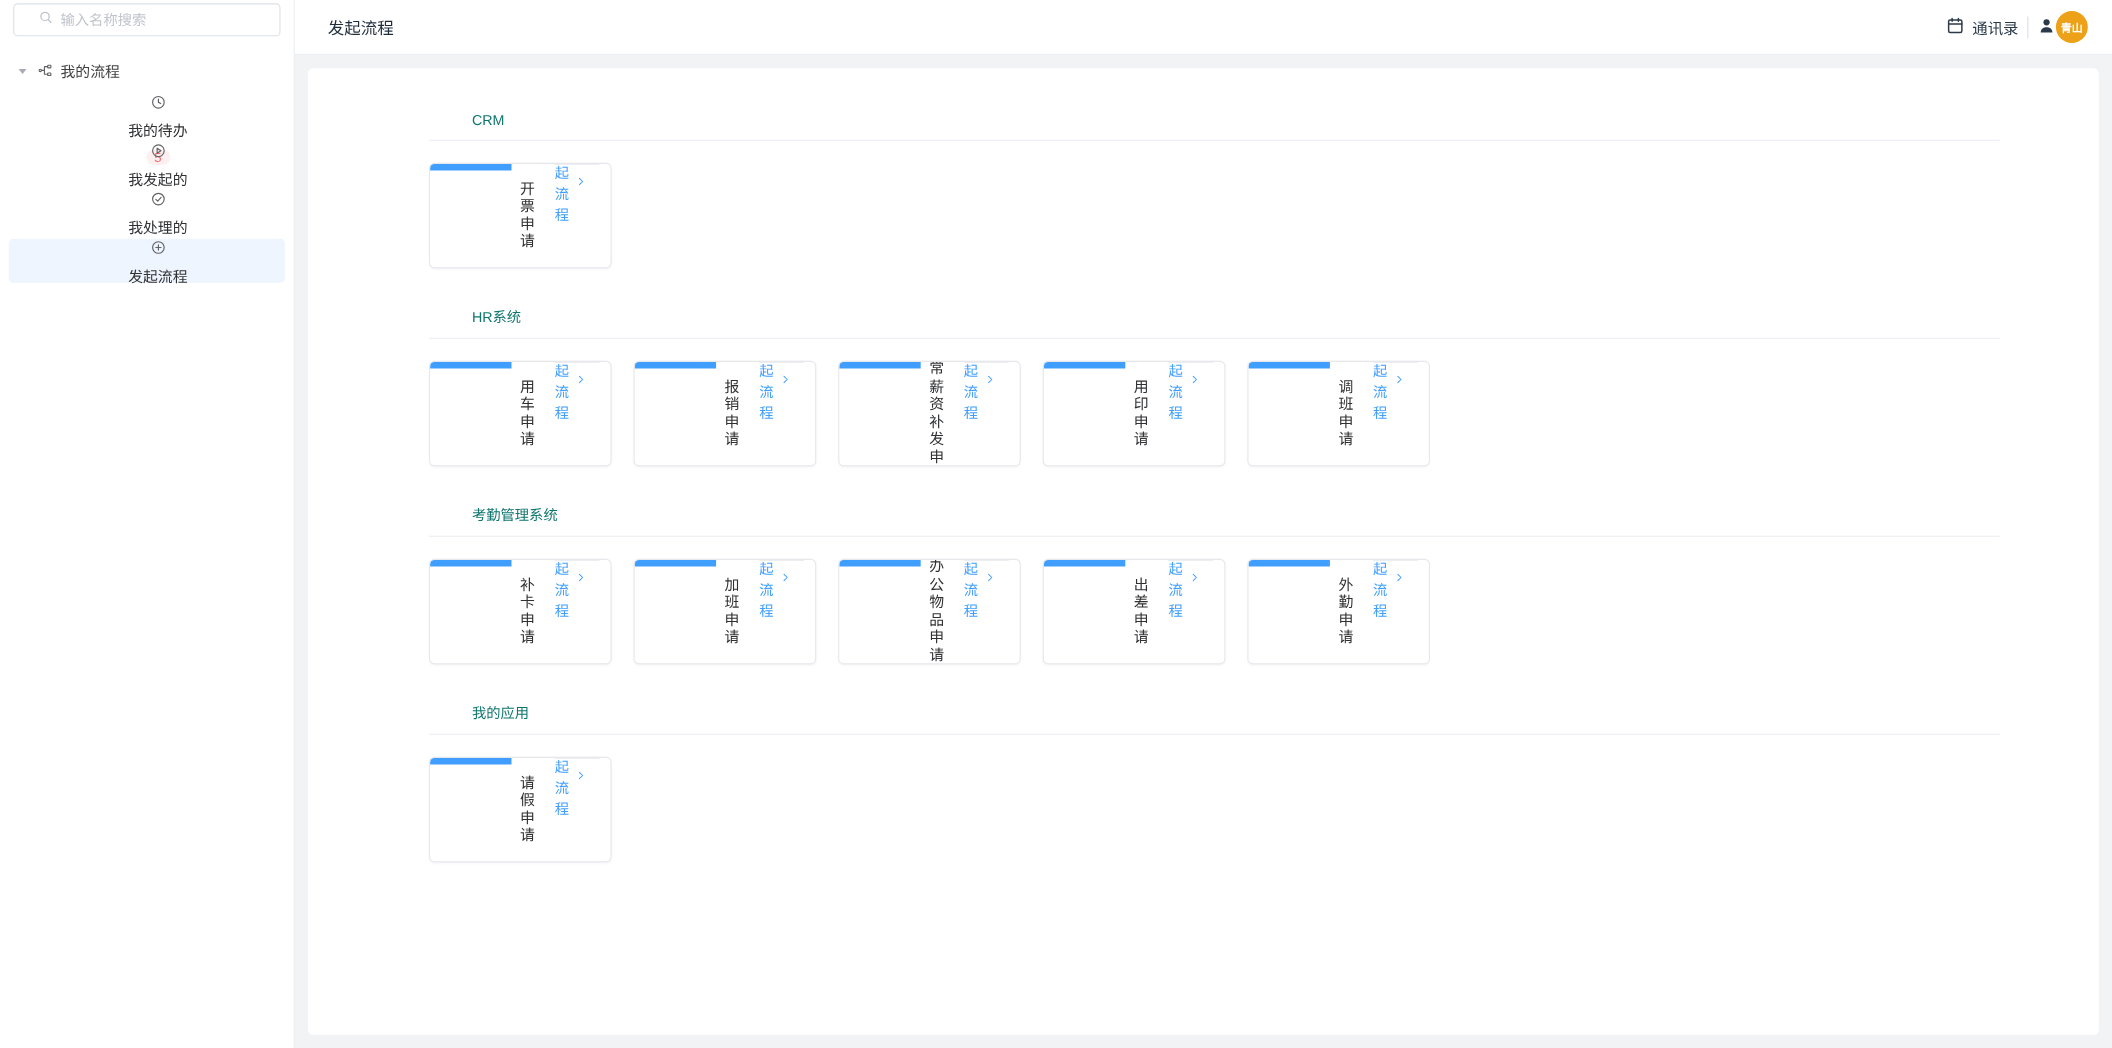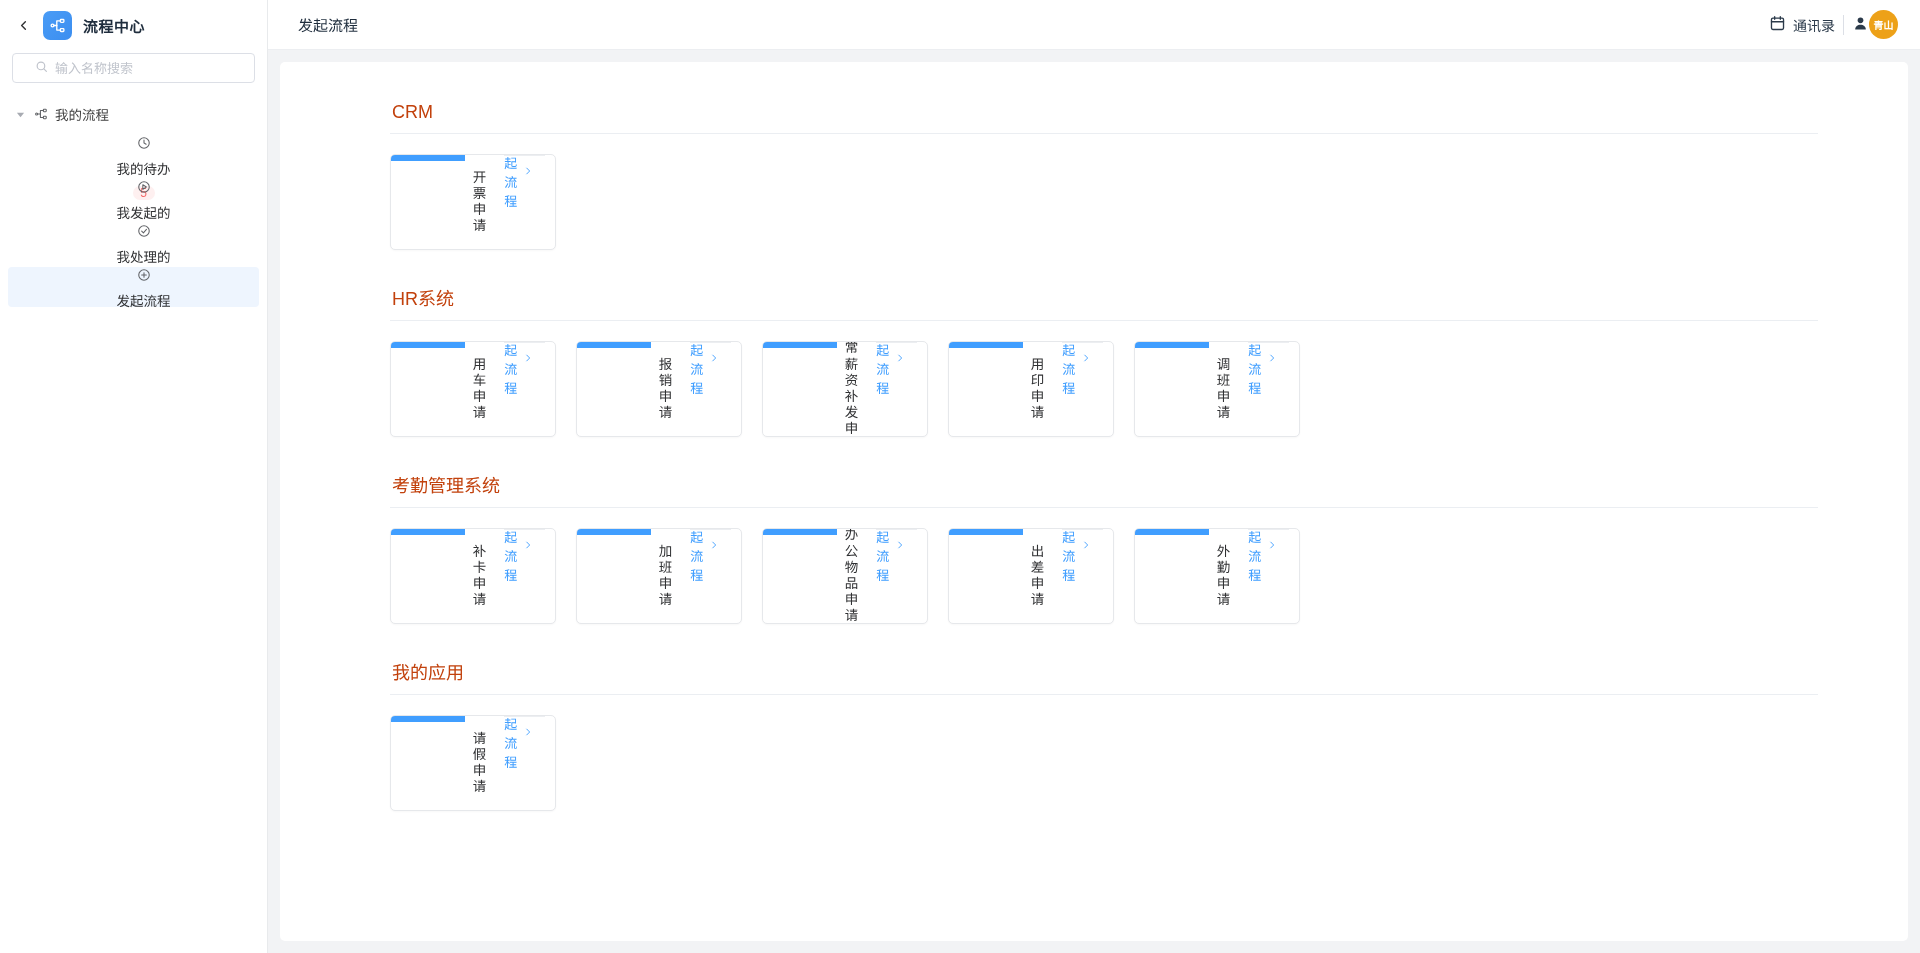--- a/index.html
+++ b/index.html
@@ -96,21 +96,21 @@
     cursor: pointer; font-weight: 700;
   }
 
   .content-scroll { flex: 1; padding: 12px 12px 12px 12px; overflow: auto; background:#f2f3f5; }
   .panel {
     background: #fff; border-radius: 5px; min-height: 100%;
     padding: 40px 90px 40px 110px;
   }
   .section { margin-bottom: 8px; }
   .section-title {
-    font-size: 18px; color: #c2410c; padding: 0 0 10px 2px;
+    font-size: 13px; color: #0f766e; padding: 0 0 10px 2px; margin-left: 37px;
   }
   .section-rule { height: 1px; background: #ebeef2; margin-bottom: 20px; }
   .card-row { display: flex; flex-wrap: wrap; gap: 0 20px; }
 
   .flow-card {
     width: 166px; height: 96px;
     border: 1px solid #e6e8eb; border-radius: 5px;
     background: #fff; position: relative; overflow: hidden;
     display: flex; flex-direction: row;
     box-shadow: 0 1px 2px rgba(0,0,0,.03);
@@ -135,37 +135,20 @@
   }
   .card-link .chev { font-size: 12px; line-height: 1; color:#409eff; }
 </style>
 </head>
 <body>
 
 <div class="app">
 
   <aside class="sidebar">
 
-    <div class="sidebar-head">
-      <div class="collapse-btn">
-        <svg width="15" height="15" viewBox="0 0 24 24" fill="none" stroke="#303133" stroke-width="2.2" stroke-linecap="round" stroke-linejoin="round">
-            <polyline points="15 18 9 12 15 6"></polyline>
-          </svg>
-      </div>
-      <div class="logo-box">
-        <svg width="17" height="17" viewBox="0 0 24 24" fill="none" stroke="#ffffff" stroke-width="1.9" stroke-linecap="round" stroke-linejoin="round">
-          <circle cx="5" cy="12" r="2"></circle>
-          <rect x="16" y="3.5" width="5" height="4" rx="1"></rect>
-          <rect x="16" y="16.5" width="5" height="4" rx="1"></rect>
-          <path d="M7 12h4V5.5h5"></path>
-          <path d="M11 12v6.5h5"></path>
-        </svg>
-      </div>
-      <div class="logo-title">流程中心</div>
-    </div>
 
     <div class="search-wrap">
       <div class="search-box">
         <span>
           <svg width="13" height="13" viewBox="0 0 24 24" fill="none" stroke="#c0c4cc" stroke-width="2.2" stroke-linecap="round">
               <circle cx="11" cy="11" r="7"></circle>
               <line x1="16.5" y1="16.5" x2="21" y2="21"></line>
             </svg>
         </span>
         <input type="text" placeholder="输入名称搜索" style="">

